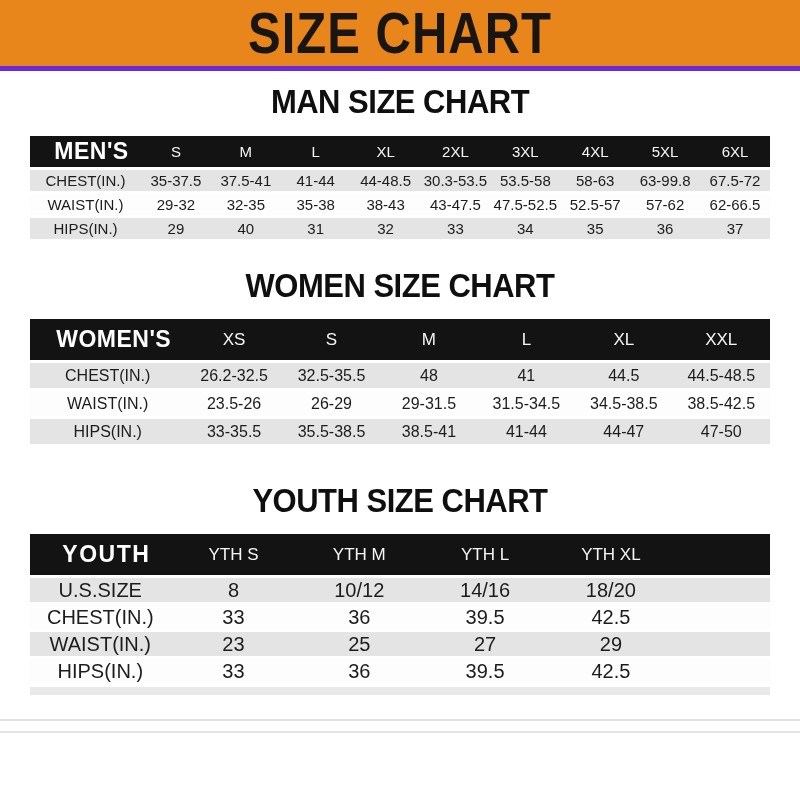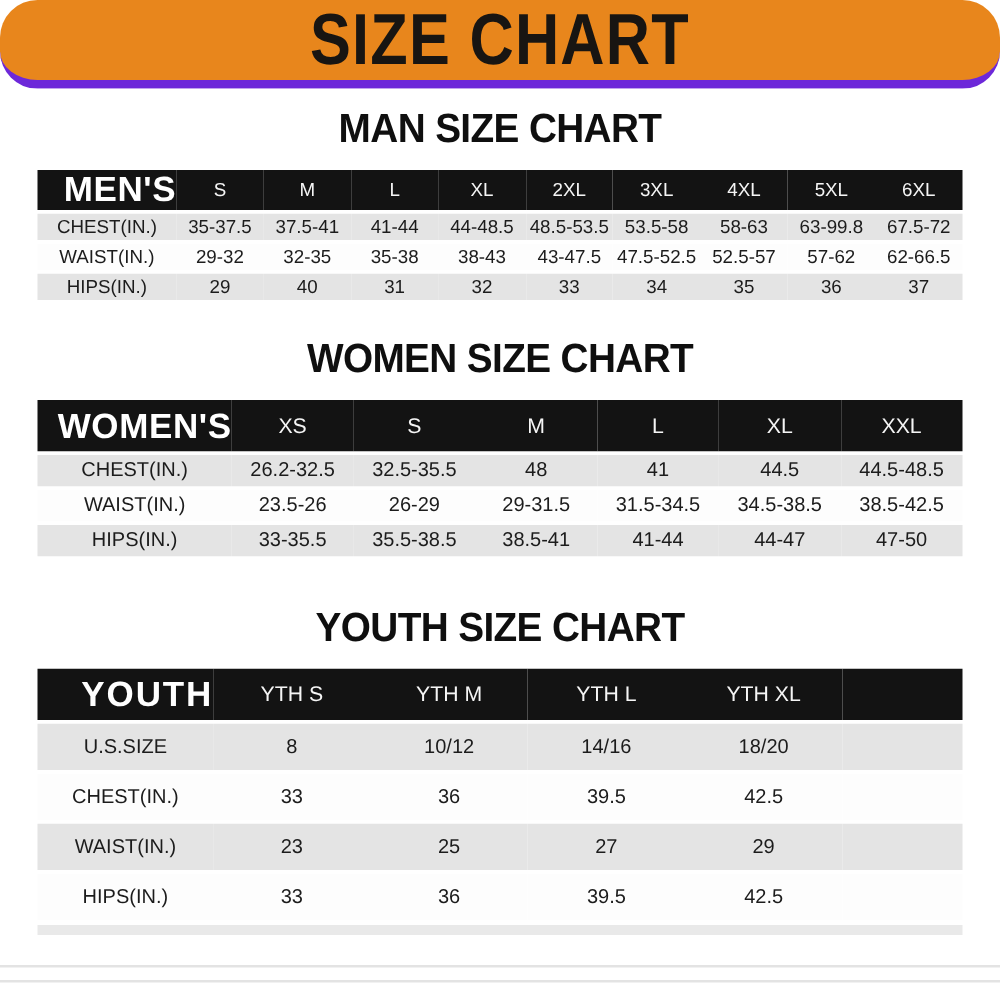--- a/index.html
+++ b/index.html
@@ -7,22 +7,22 @@
   body {
     width: 800px; height: 800px; overflow: hidden;
     background: #ffffff;
     font-family: "Liberation Sans", sans-serif;
   }
 
   
   .banner {
     height: 71px;
     background: var(--banner-orange, #E8861C);
-    border-bottom: 7px solid #6d28d9;
-    display: flex; align-items: center; justify-content: center; border-radius: 30px;
+    border-bottom: 5px solid #6d28d9;
+    display: flex; align-items: center; justify-content: center;
   }
   .banner-title {
     font-size: 49px; font-weight: bold; color: #181512;
     letter-spacing: 1px; transform: scaleY(1.18);
   }
 
   
   .section-heading {
     margin: 14px 0 12px; text-align: center;
     font-size: 31px; font-weight: bold; color: #0f0f0f;
@@ -37,31 +37,31 @@
     border-collapse: separate; border-spacing: 0 3px;
     table-layout: fixed;
   }
   .size-table thead th {
     background: var(--header-black, #131313);
     color: #f5f5f5; font-weight: normal; text-align: center; padding: 0;
   }
   .t-men thead th { height: 31px; font-size: 15px; }
   .t-women thead th, .t-youth thead th { height: 41px; font-size: 17px; text-align: center; }
   .size-table th.table-title {
-    font-size: 28px; font-weight: bold; text-align: right;
+    font-size: 23px; font-weight: bold; text-align: center;
     padding-left: 12px; letter-spacing: 0.5px; color: #ffffff;
   }
   .t-youth th.table-title { letter-spacing: 1.5px; margin-left: 22px; }
 
   .size-table tbody td {
     text-align: center; padding: 0; color: #1c1c1c;
   }
   .t-men tbody td { font-size: 15px; height: 21px; }
   .t-women tbody td { font-size: 16px; height: 25px; }
-  .t-youth tbody td { font-size: 16px; height: 37px; }
+  .t-youth tbody td { font-size: 20px; height: 24px; }
   .size-table tbody tr:nth-child(odd) td { background: var(--row-gray, #E4E4E4); }
   .size-table tbody tr:nth-child(even) td { background: #FDFDFD; }
 
   .t-men th:first-child,  .t-men td:first-child  { width: 15%; }
   .t-women th:first-child,.t-women td:first-child{ width: 21%; }
   .t-youth th:first-child,.t-youth td:first-child{ width: 19%; }
   .t-youth th:last-child, .t-youth td:last-child { width: 13%; }
 
   .youth-strip { width: 740px; height: 8px; margin: 1px auto 0; background: #E9E9E9; }
 
@@ -100,21 +100,21 @@
             <th>6XL</th>
           </tr>
         </thead>
         <tbody>
           <tr>
             <td class="row-label">CHEST(IN.)</td>
             <td>35-37.5</td>
             <td>37.5-41</td>
             <td>41-44</td>
             <td>44-48.5</td>
-            <td>48.5-53.5</td>
+            <td>30.3-53.5</td>
             <td>53.5-58</td>
             <td>58-63</td>
             <td>63-99.8</td>
             <td>67.5-72</td>
           </tr>
           <tr>
             <td class="row-label">WAIST(IN.)</td>
             <td>29-32</td>
             <td>32-35</td>
             <td>35-38</td>

